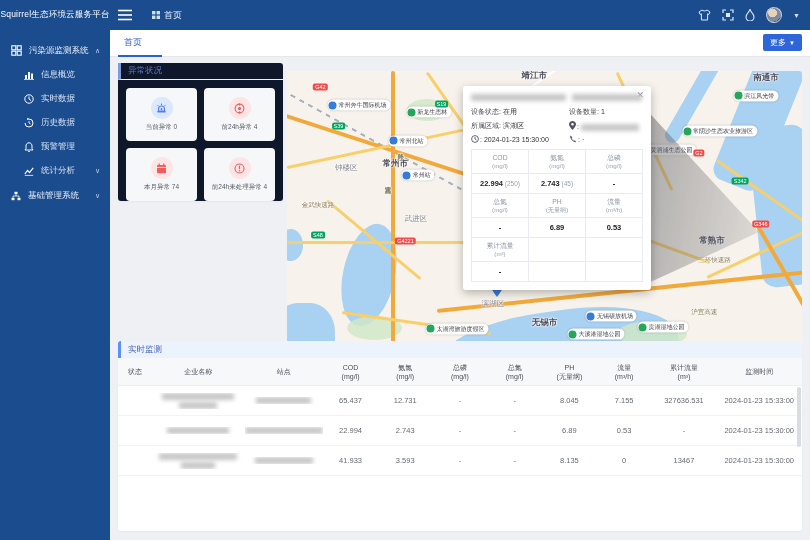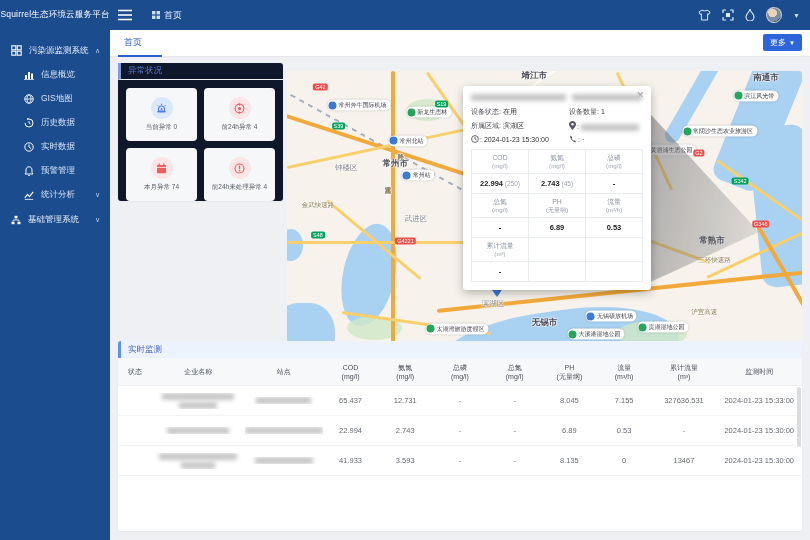--- a/index.html
+++ b/index.html
@@ -177,44 +177,34 @@
           </g>
           <line x1="0" y1="9.6" x2="10" y2="9.6" stroke="#fff" stroke-width="0.8"></line>
         </svg>
       </span>
       <span>信息概览</span>
     </div>
     <div class="sb-row item">
       <span class="sb-ic">
         <svg width="10" height="10" viewBox="0 0 10 10">
           <circle cx="5" cy="5" r="4.2" fill="none" stroke="#fff" stroke-width="1"></circle>
-          <ellipse cx="5" cy="5" rx="2" ry="4.2" fill="none" stroke="#fff" stroke-width="0.8"></ellipse>
-          <line x1="0.8" y1="5" x2="9.2" y2="5" stroke="#fff" stroke-width="0.8"></line>
-        </svg>
-      </span>
-      <span>GIS地图</span>
+          <path d="M5 2.5 V5 L7 6.5" fill="none" stroke="#fff" stroke-width="1"></path>
+        </svg>
+      </span>
+      <span>实时数据</span>
     </div>
     <div class="sb-row item">
       <span class="sb-ic">
         <svg width="10" height="10" viewBox="0 0 10 10">
           <path d="M1 5 A4 4 0 1 0 5 1 L3.2 1" fill="none" stroke="#fff" stroke-width="1"></path>
           <path d="M3.2 0 L3.2 2 L4.8 1" fill="#fff"></path>
           <path d="M5 3 V5 L6.6 6" fill="none" stroke="#fff" stroke-width="0.9"></path>
         </svg>
       </span>
       <span>历史数据</span>
-    </div>
-    <div class="sb-row item">
-      <span class="sb-ic">
-        <svg width="10" height="10" viewBox="0 0 10 10">
-          <circle cx="5" cy="5" r="4.2" fill="none" stroke="#fff" stroke-width="1"></circle>
-          <path d="M5 2.5 V5 L7 6.5" fill="none" stroke="#fff" stroke-width="1"></path>
-        </svg>
-      </span>
-      <span>实时数据</span>
     </div>
     <div class="sb-row item">
       <span class="sb-ic">
         <svg width="10" height="10" viewBox="0 0 10 10">
           <path d="M5 0.8 C3 0.8 2 2.3 2 4 V6.5 L1 8 H9 L8 6.5 V4 C8 2.3 7 0.8 5 0.8 Z" fill="none" stroke="#fff" stroke-width="1"></path>
           <path d="M4 9 A1 1 0 0 0 6 9" fill="#fff"></path>
         </svg>
       </span>
       <span>预警管理</span>
     </div>

